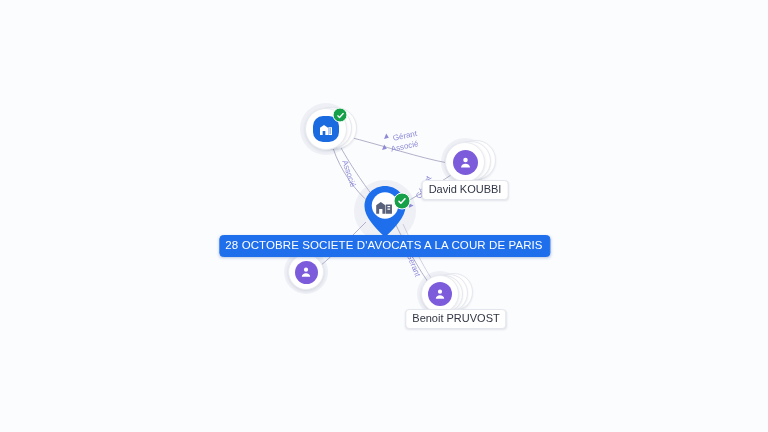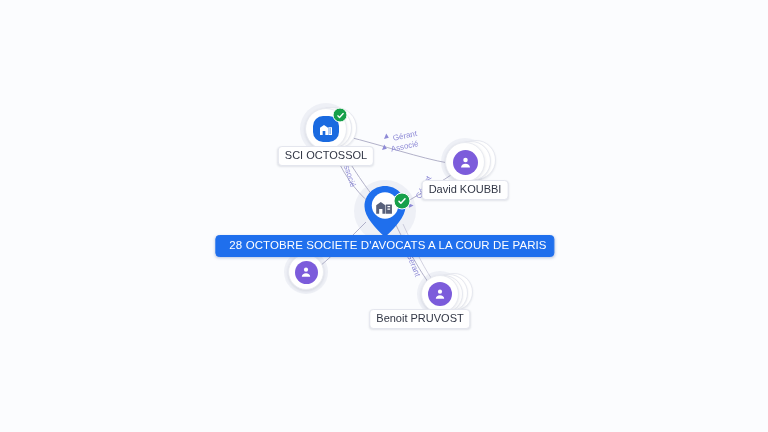--- a/index.html
+++ b/index.html
@@ -104,21 +104,21 @@
     line-height: 13px;
     padding: 2px 6px 3px 6px;
     z-index: 7;
   }
   .lbl.focus {
     background: #1f6fed;
     border-color: #1f6fed;
     color: #ffffff;
     font-size: 11.5px;
     letter-spacing: .1px;
-    padding: 3px 7px 4px 13px;
+    padding: 3px 7px 4px 5px;
     box-shadow: 0 1px 3px rgba(20,60,150,0.28);
     z-index: 9;
   }
 
   
   .etxt {
     position: absolute;
     color: #8e8ad6;
     font-size: 8px;
     line-height: 9px;
@@ -187,21 +187,20 @@
           <path d="M15.5 21V9.5H21V21h-5.5zm1.6-8.4h2.3v-1.4h-2.3v1.4zm0 3h2.3v-1.4h-2.3v1.4zm0 3h2.3v-1.4h-2.3v1.4z"></path>
         </svg>
       </div>
     </div>
     <div class="badge" style="left:14px; top:-14px; width:13px; height:13px;">
       <svg width="8" height="8" viewBox="0 0 24 24" fill="none" stroke="#ffffff" stroke-width="4" stroke-linecap="round" stroke-linejoin="round">
         <polyline points="4,13 9,18 20,6"></polyline>
       </svg>
     </div>
   </div>
-  <div class="lbl" style="left:326px; top:146px;">SCI OCTOSSOL</div>
 
   <div class="node" style="left:465px; top:162px;">
     <div class="halo" style="left:0px; top:0px; width:48px; height:48px;"></div>
     <div class="stack" style="left:11px; top:-2px; width:38px; height:38px;"></div>
     <div class="stack" style="left:6px; top:-1px; width:38px; height:38px;"></div>
     <div class="disc" style="left:0px; top:0px; width:38px; height:38px;">
       <div class="avatar" style="width:25px; height:25px;">
         <svg width="15" height="15" viewBox="0 0 24 24" fill="#ffffff">
           <circle cx="12" cy="8" r="3.6"></circle>
           <path d="M4.8 20c0-3.8 3.3-6 7.2-6s7.2 2.2 7.2 6z"></path>
@@ -230,21 +229,21 @@
     <div class="stack" style="left:4px; top:0px; width:36px; height:36px;"></div>
     <div class="disc" style="left:0px; top:0px; width:36px; height:36px;">
       <div class="avatar" style="width:24px; height:24px;">
         <svg width="14" height="14" viewBox="0 0 24 24" fill="#ffffff">
           <circle cx="12" cy="8" r="3.6"></circle>
           <path d="M4.8 20c0-3.8 3.3-6 7.2-6s7.2 2.2 7.2 6z"></path>
         </svg>
       </div>
     </div>
   </div>
-  <div class="lbl" style="left:420px; top:309px;">Benoit PRUVOST</div>
+  <div class="lbl" style="left:456px; top:309px;">Benoit PRUVOST</div>
 
   <div class="node" style="left:385px; top:211px;">
     <div class="halo" style="left:0px; top:0px; width:62px; height:62px;"></div>
     <div class="pin" style="left:0px; top:2px;">
       <svg width="46" height="54" viewBox="0 0 46 54">
         <path d="M23 2 C11.5 2 2.5 11 2.5 22.4 C2.5 33 14 44 21.3 51.5 a2.4 2.4 0 0 0 3.4 0 C32 44 43.5 33 43.5 22.4 C43.5 11 34.5 2 23 2 Z" fill="#1f6fed"></path>
         <circle cx="23" cy="21.5" r="13.2" fill="#ffffff"></circle>
         <g fill="#58607a" transform="translate(14.2,13.4) scale(0.74)">
           <path d="M0 22V10.5l6.2-4.3 6.2 4.3V22H8.4v-6.2H4V22H0z"></path>
           <path d="M13 22V9.6h8.3V22H13zm2.2-8.6h3.6v-1.7h-3.6v1.7zm0 3.4h3.6v-1.7h-3.6v1.7z"></path>

